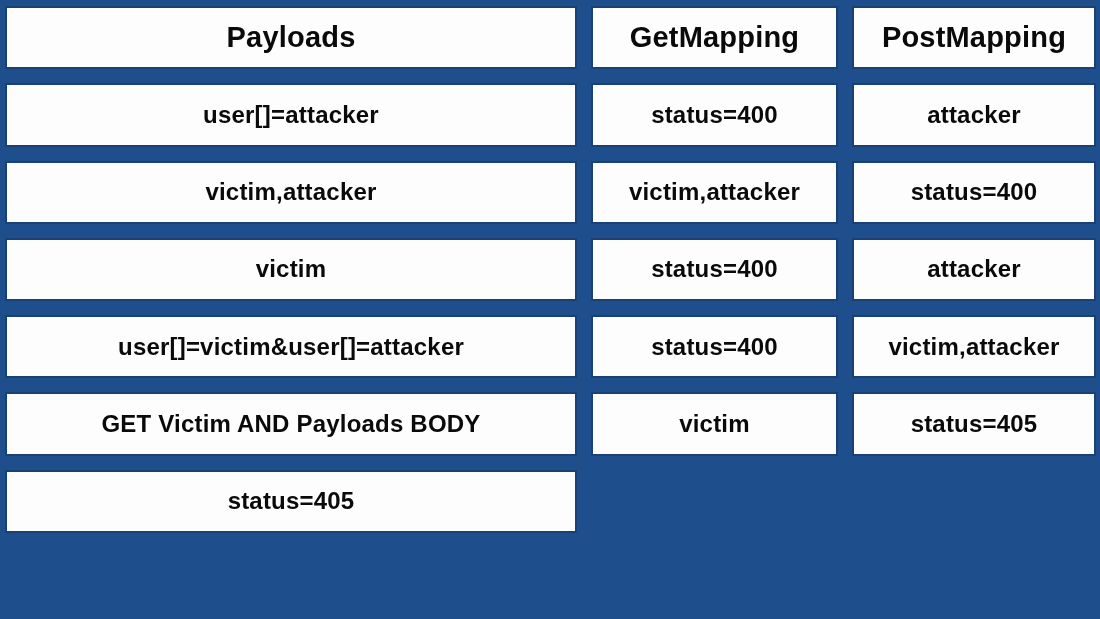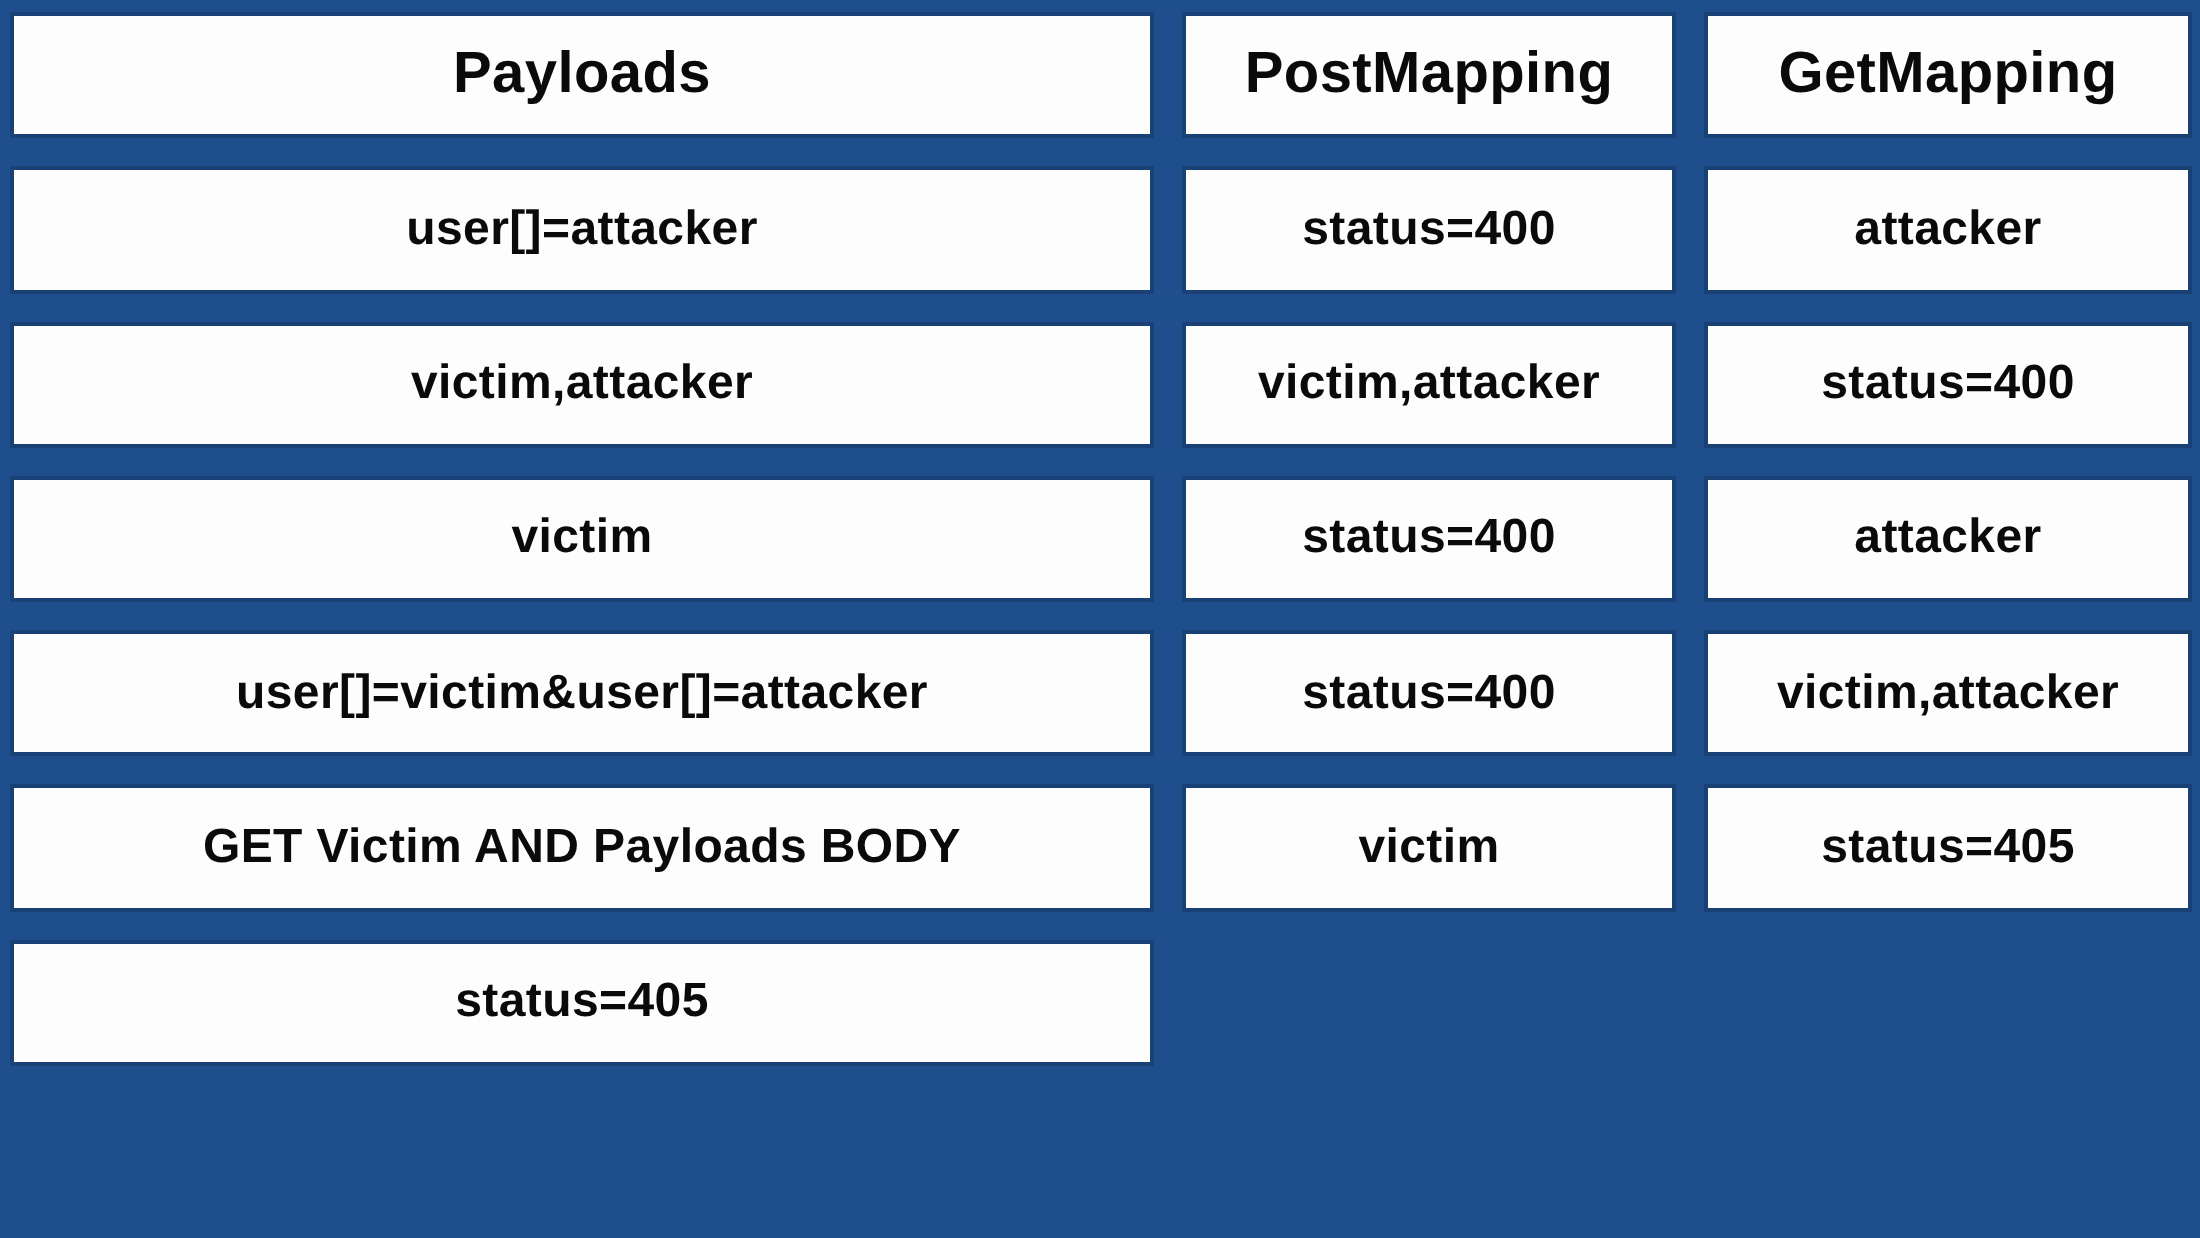--- a/index.html
+++ b/index.html
@@ -42,22 +42,22 @@
     font-size: 29px;
   }
 </style>
 </head>
 <body>
 
 <div class="figure">
   <div class="table-grid">
 
     <div class="cell header">Payloads</div>
+    <div class="cell header">GetMapping</div>
     <div class="cell header">PostMapping</div>
-    <div class="cell header">GetMapping</div>
 
     <div class="cell">user[]=attacker</div>
     <div class="cell">status=400</div>
     <div class="cell">attacker</div>
 
     <div class="cell">victim,attacker</div>
     <div class="cell">victim,attacker</div>
 
     <div class="cell">status=400</div>
     <div class="cell">victim</div>

